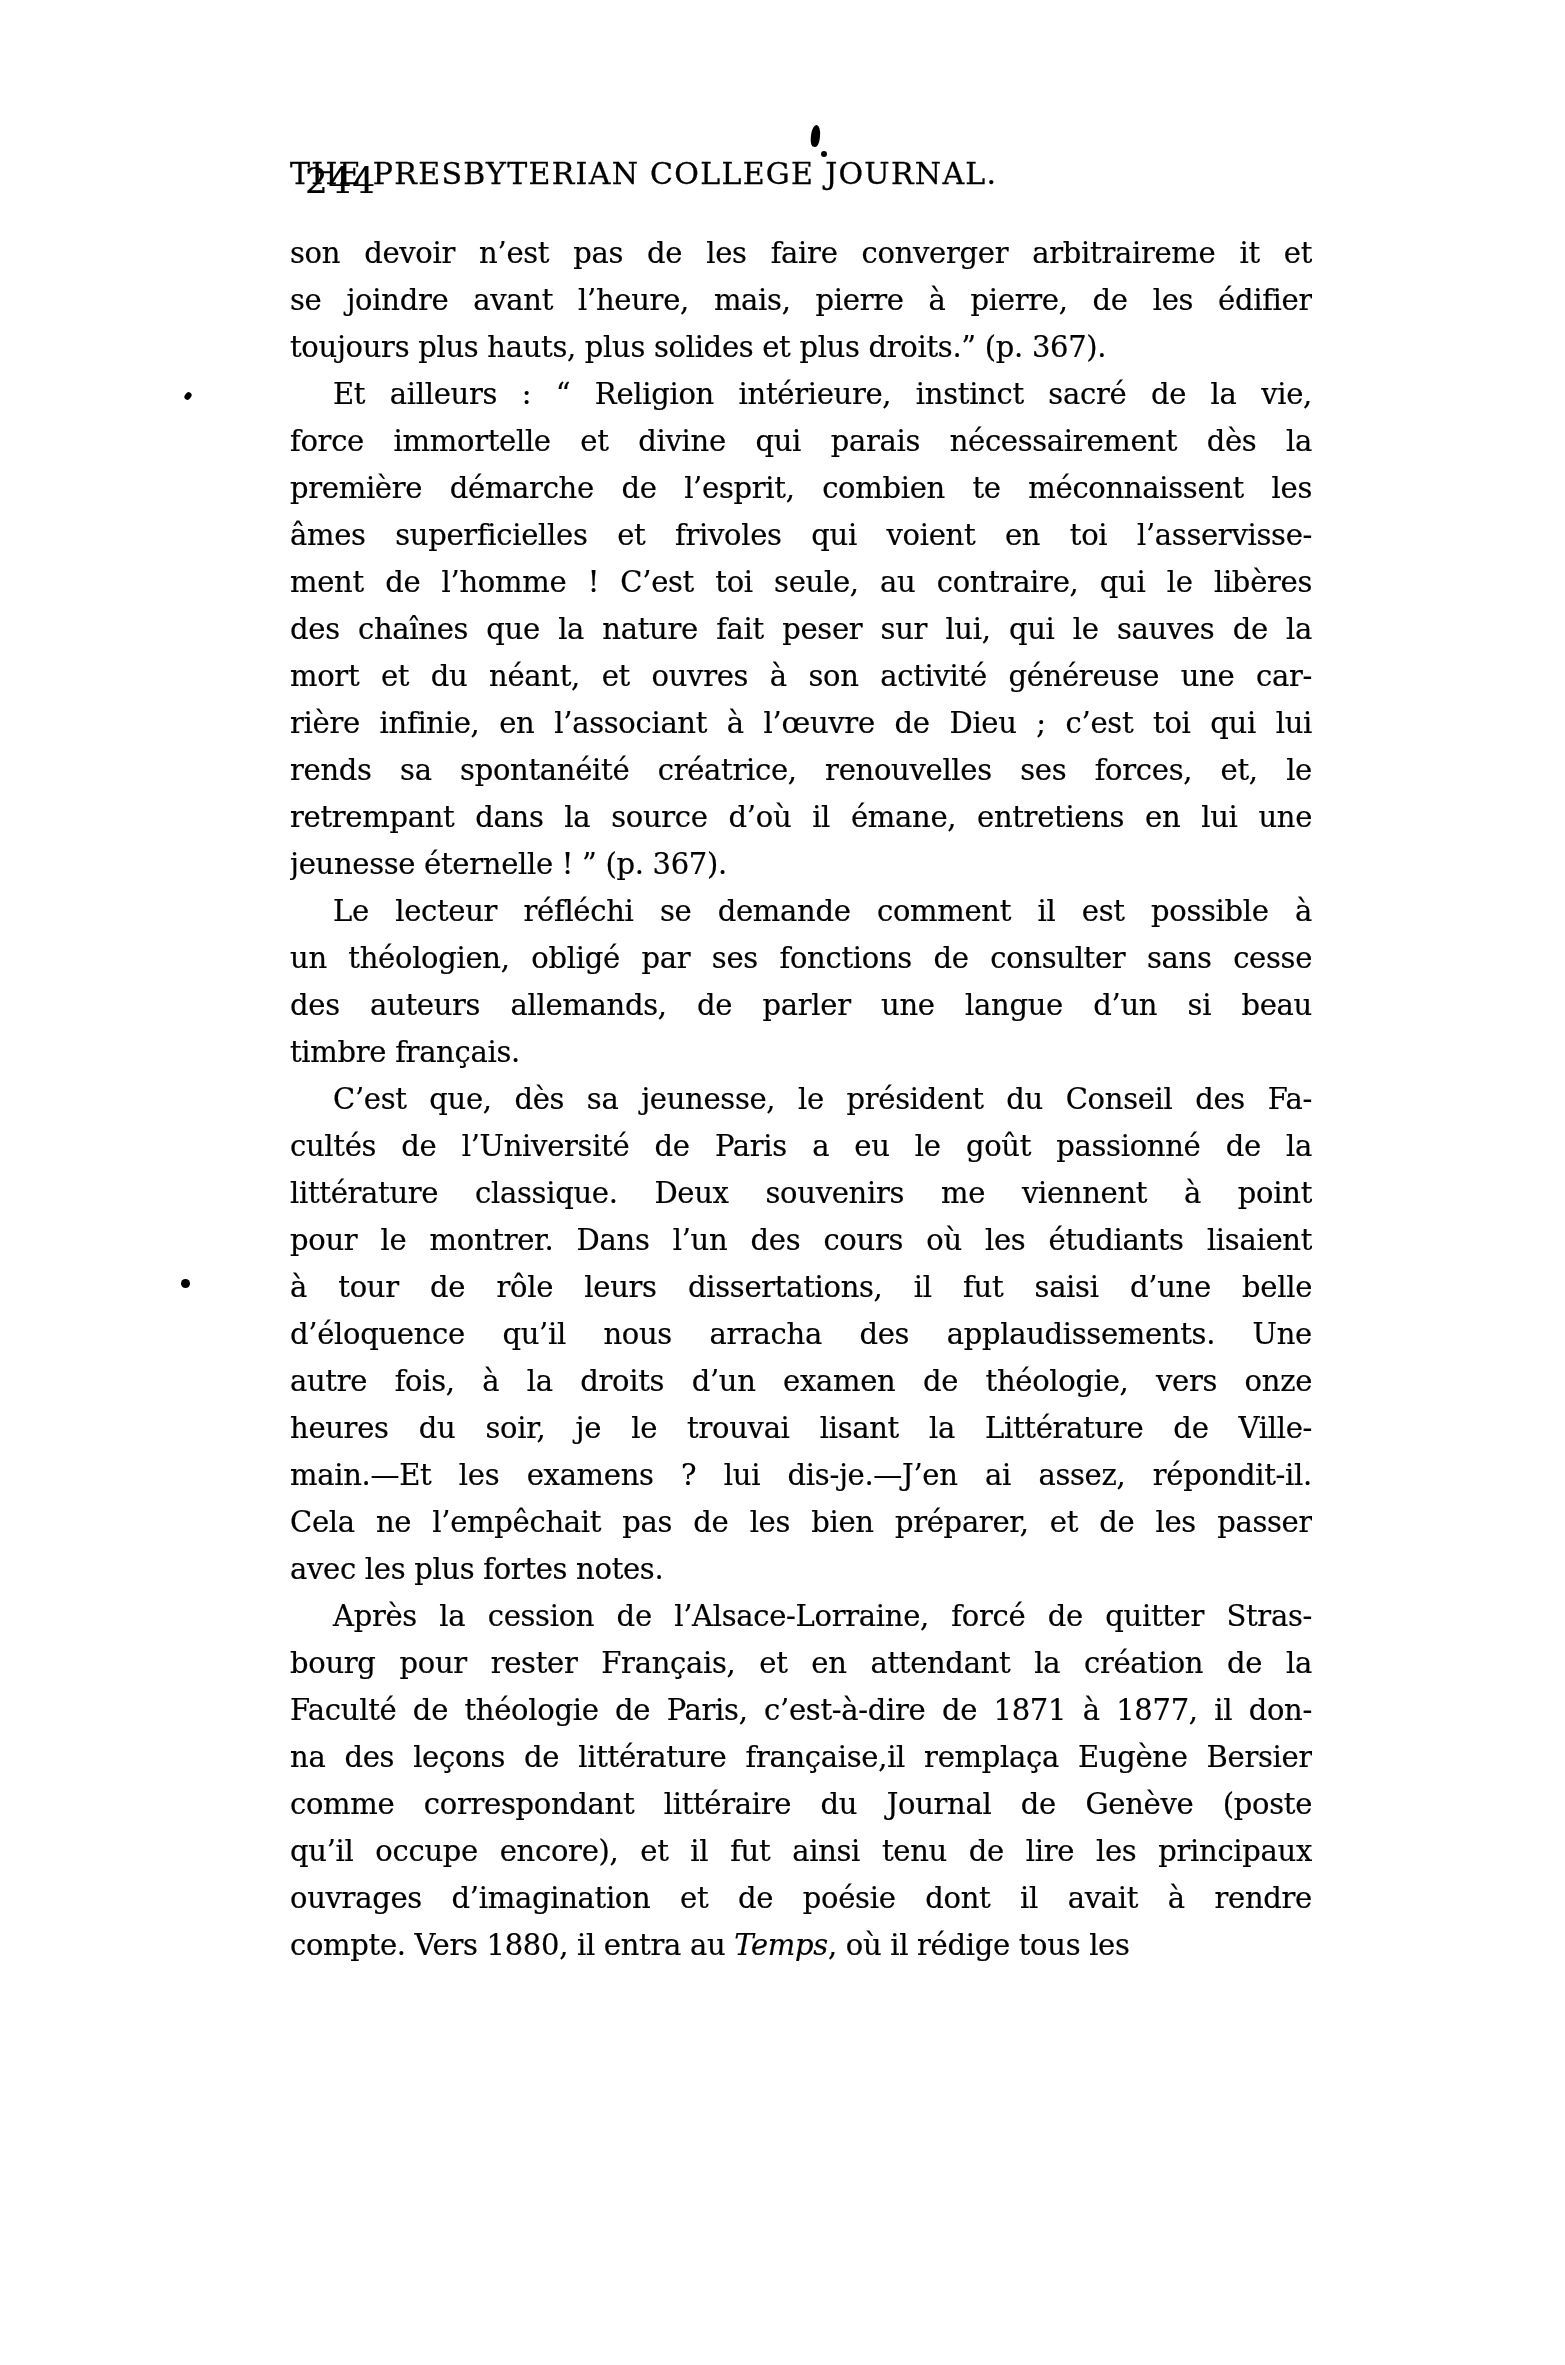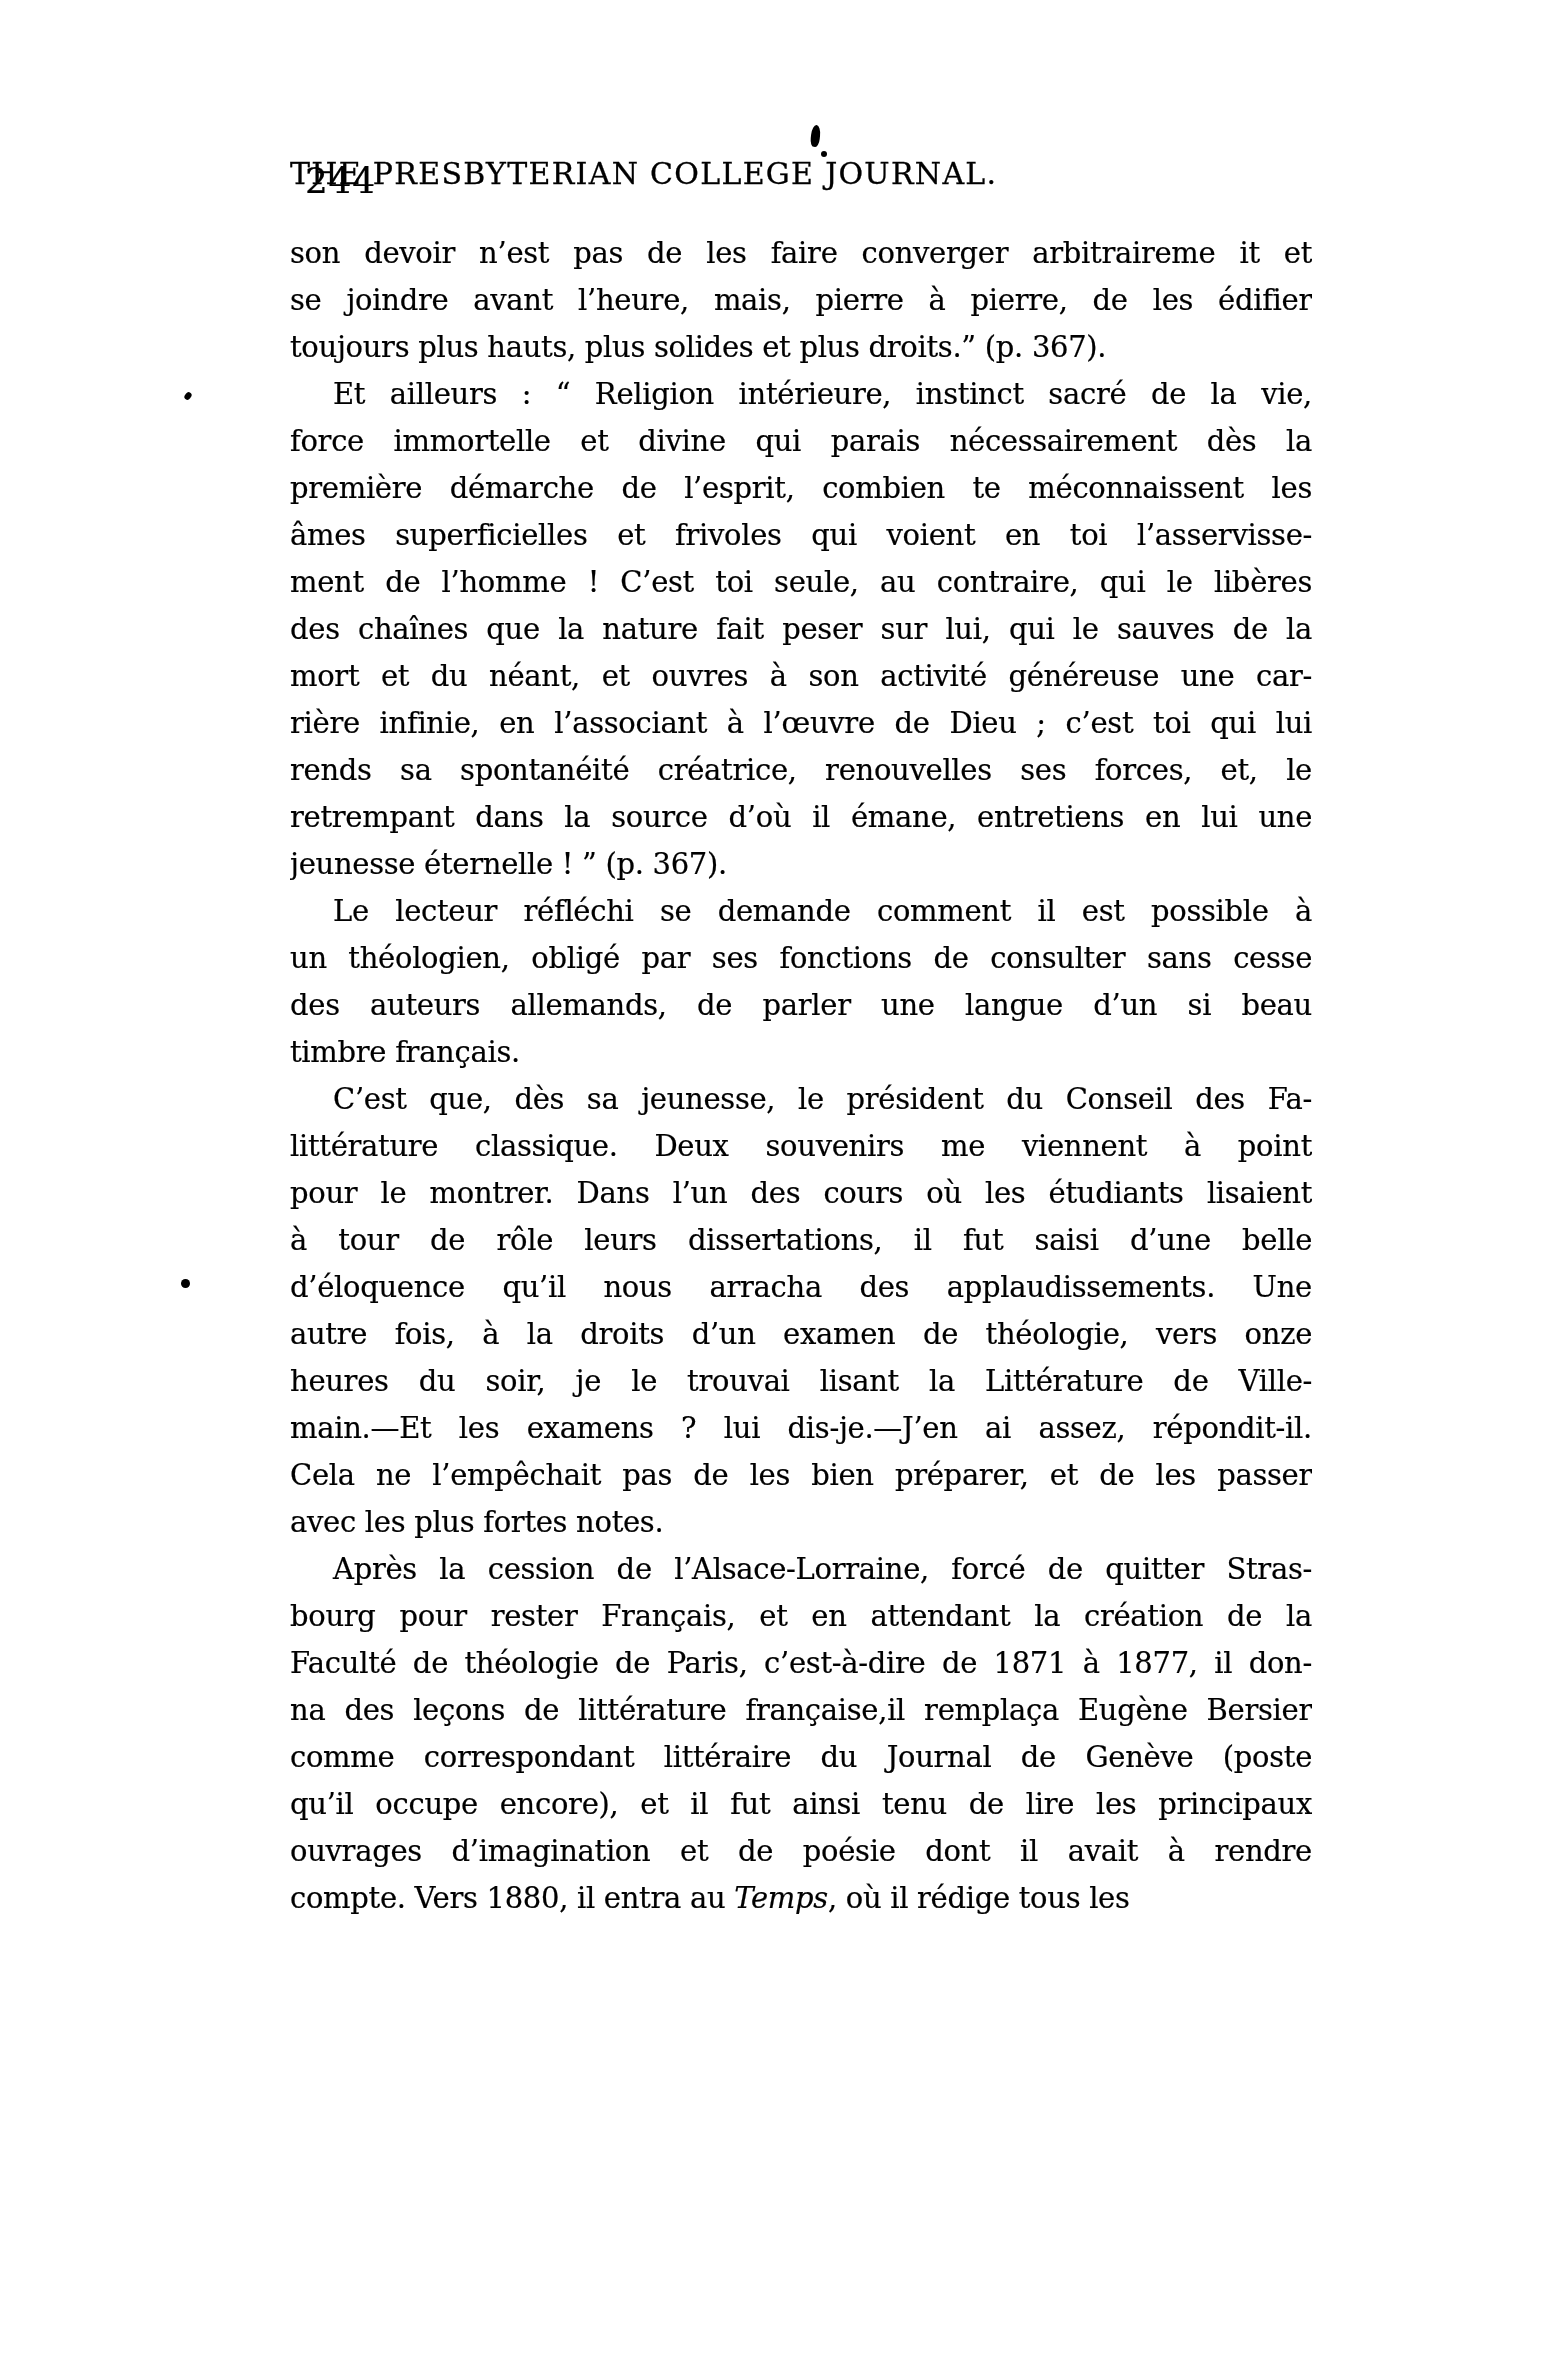--- a/index.html
+++ b/index.html
@@ -117,20 +117,21 @@
 
     <p class="para">
       <span class="line indent">Le lecteur réfléchi se demande comment il est possible à</span>
       <span class="line">un théologien, obligé par ses fonctions de consulter sans cesse</span>
       <span class="line">des auteurs allemands, de parler une langue d’un si beau</span>
       <span class="line last">timbre français.</span>
     </p>
 
     <p class="para">
       <span class="line indent">C’est que, dès sa jeunesse, le président du Conseil des Fa-</span>
+      <span class="line">cultés de l’Université de Paris a eu le goût passionné de la</span>
       <span class="line">littérature classique.  Deux souvenirs me viennent à point</span>
       <span class="line">pour le montrer.  Dans l’un des cours où les étudiants lisaient</span>
       <span class="line">à tour de rôle leurs dissertations, il fut saisi d’une belle</span>
       <span class="line">d’éloquence qu’il nous arracha des applaudissements.  Une</span>
       <span class="line">autre fois, à la droits d’un examen de théologie, vers onze</span>
       <span class="line">heures du soir, je le trouvai lisant la Littérature de Ville-</span>
       <span class="line">main.—Et les examens ? lui dis-je.—J’en ai assez, répondit-il.</span>
       <span class="line">Cela ne l’empêchait pas de les bien préparer, et de les passer</span>
       <span class="line last">avec les plus fortes notes.</span>
     </p>

